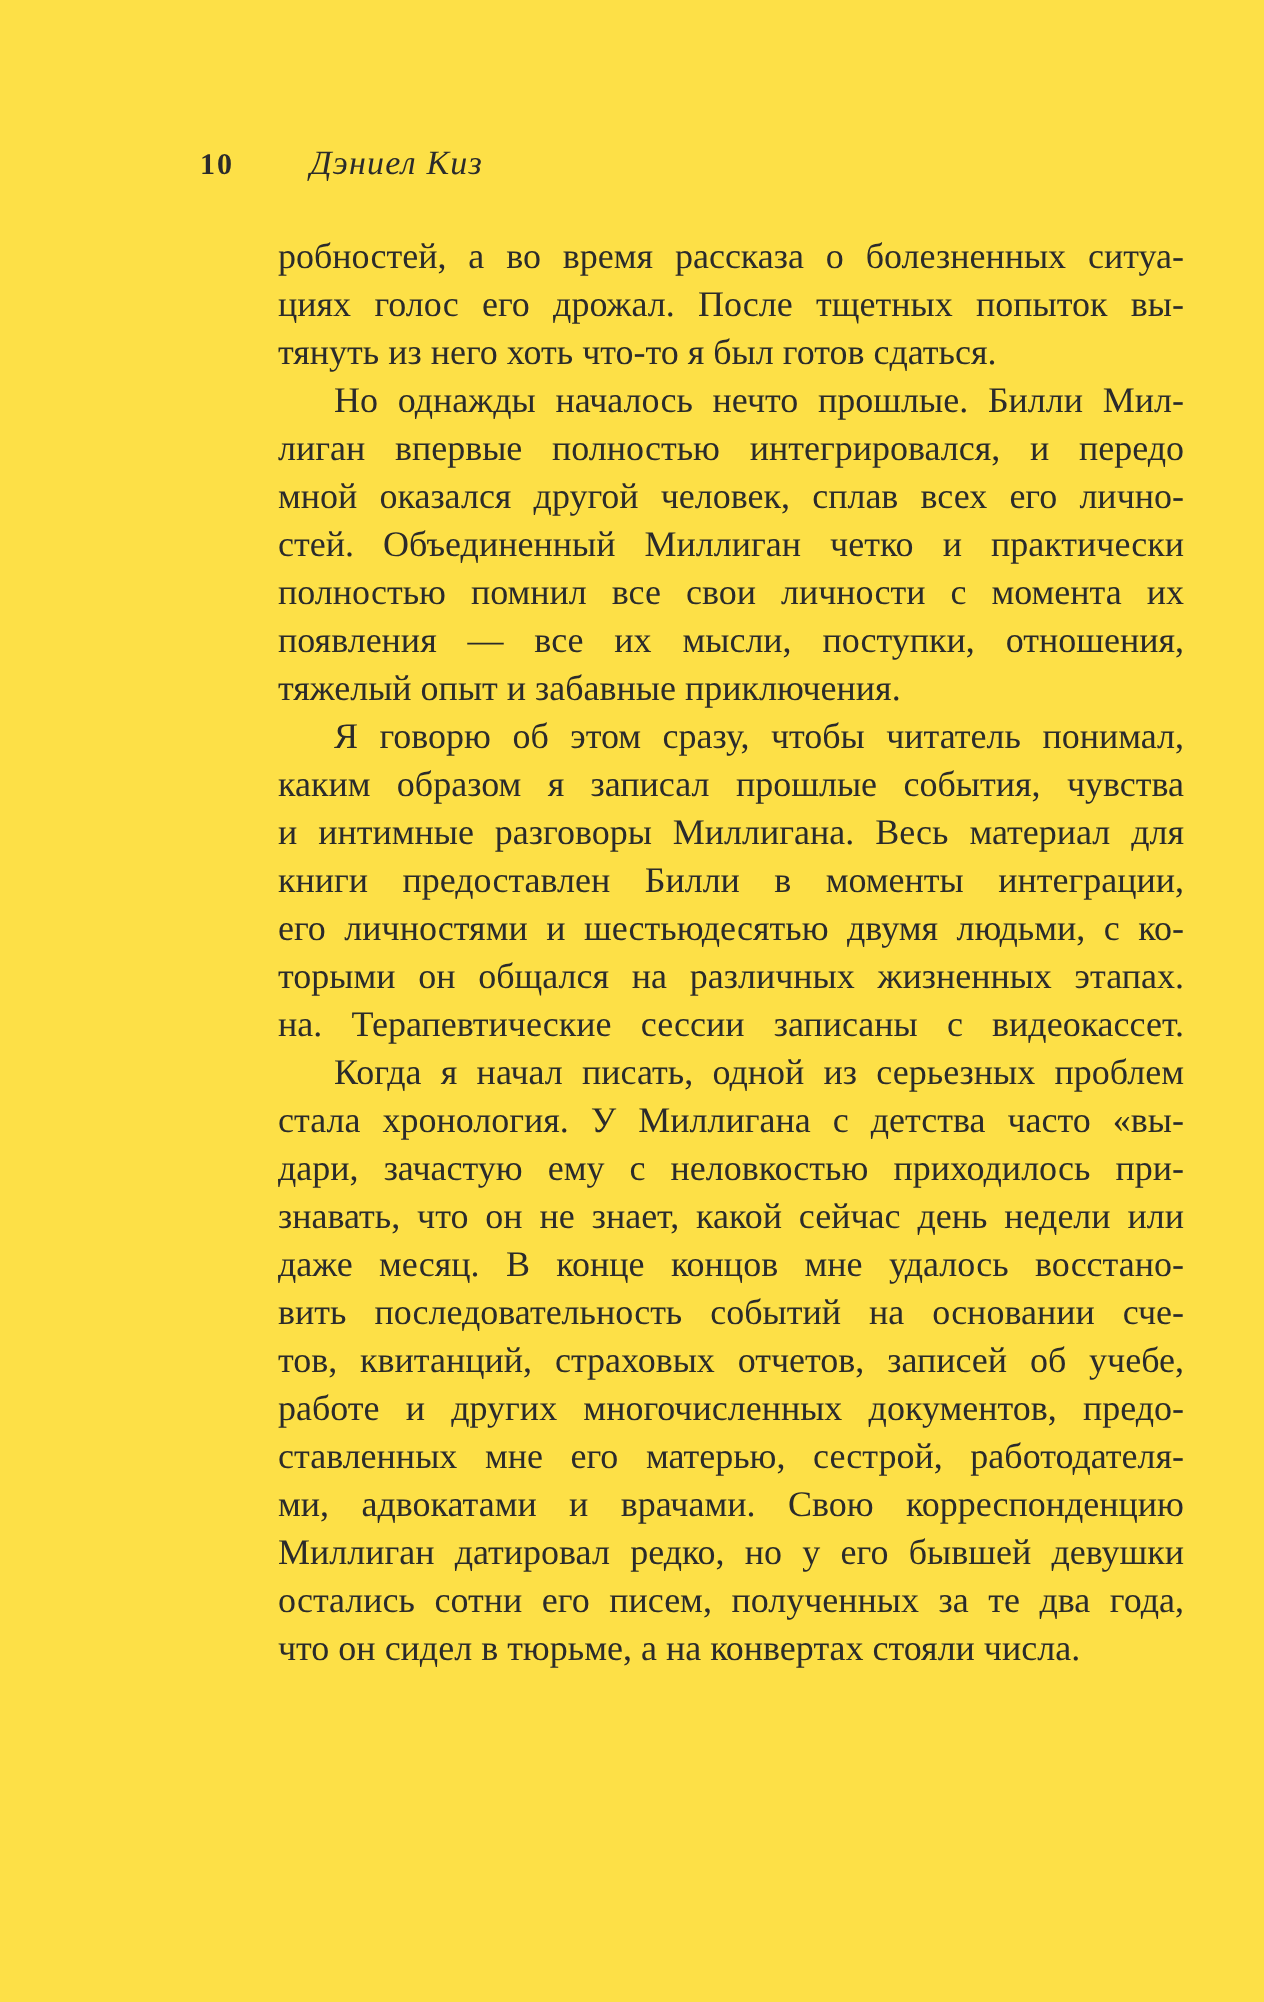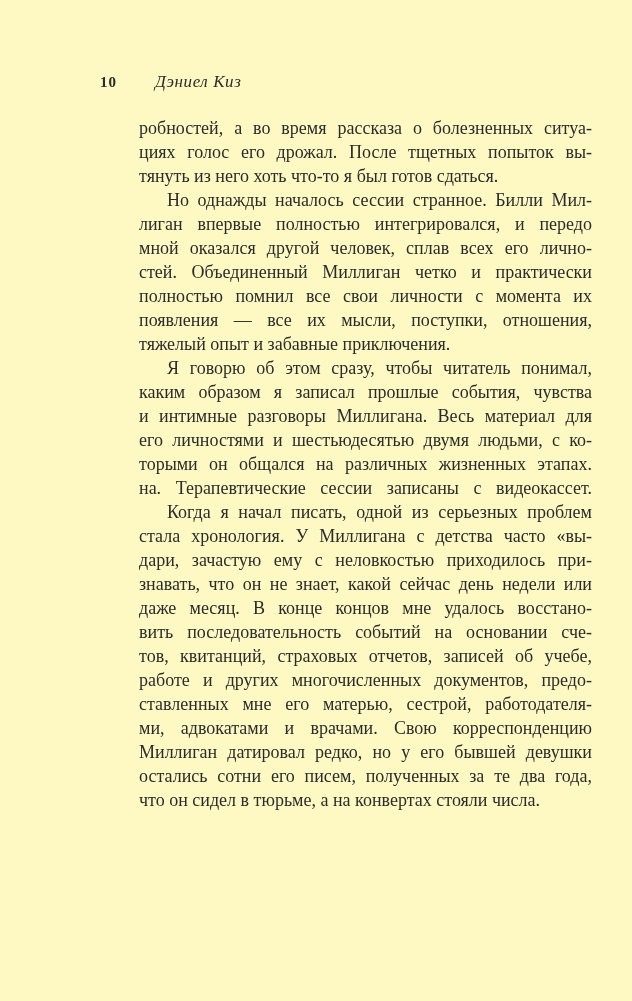--- a/index.html
+++ b/index.html
@@ -4,21 +4,21 @@
 <style>
   html, body {
     margin: 0;
     padding: 0;
     background: #fdfdfd;
   }
   .page {
     position: relative;
     width: 632px;
     height: 1001px;
-    background: #fef9c3;
+    background: #fde047;
     font-family: "Liberation Serif", "DejaVu Serif", serif;
     color: #2b2b2b;
     overflow: hidden;
   }
   .running-header {
     position: absolute;
     left: 100px;
     top: 72px;
     width: 453px;
     white-space: nowrap;
@@ -62,30 +62,31 @@
 <body>
 
 <div class="page">
   <header class="running-header">
     <span class="page-number">10</span><span class="running-title">Дэниел Киз</span>
   </header>
   <main class="text-block">
       <div class="line">робностей, а во время рассказа о болезненных ситуа-</div>
       <div class="line">циях голос его дрожал. После тщетных попыток вы-</div>
       <div class="line last">тянуть из него хоть что-то я был готов сдаться.</div>
-      <div class="line indent">Но однажды началось сессии странное. Билли Мил-</div>
+      <div class="line indent">Но однажды началось нечто прошлые. Билли Мил-</div>
       <div class="line">лиган впервые полностью интегрировался, и передо</div>
       <div class="line">мной оказался другой человек, сплав всех его лично-</div>
       <div class="line">стей. Объединенный Миллиган четко и практически</div>
       <div class="line">полностью помнил все свои личности с момента их</div>
       <div class="line">появления — все их мысли, поступки, отношения,</div>
       <div class="line last">тяжелый опыт и забавные приключения.</div>
       <div class="line indent">Я говорю об этом сразу, чтобы читатель понимал,</div>
       <div class="line">каким образом я записал прошлые события, чувства</div>
       <div class="line">и интимные разговоры Миллигана. Весь материал для</div>
+      <div class="line">книги предоставлен Билли в моменты интеграции,</div>
       <div class="line">его личностями и шестьюдесятью двумя людьми, с ко-</div>
       <div class="line">торыми он общался на различных жизненных этапах.</div>
       <div class="line">на. Терапевтические сессии записаны с видеокассет.</div>
       <div class="line indent">Когда я начал писать, одной из серьезных проблем</div>
       <div class="line">стала хронология. У Миллигана с детства часто «вы-</div>
       <div class="line">дари, зачастую ему с неловкостью приходилось при-</div>
       <div class="line">знавать, что он не знает, какой сейчас день недели или</div>
       <div class="line">даже месяц. В конце концов мне удалось восстано-</div>
       <div class="line">вить последовательность событий на основании сче-</div>
       <div class="line">тов, квитанций, страховых отчетов, записей об учебе,</div>

